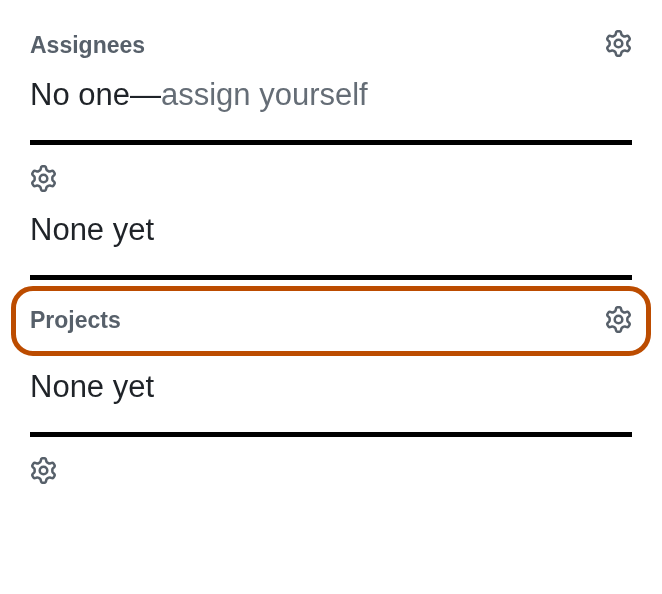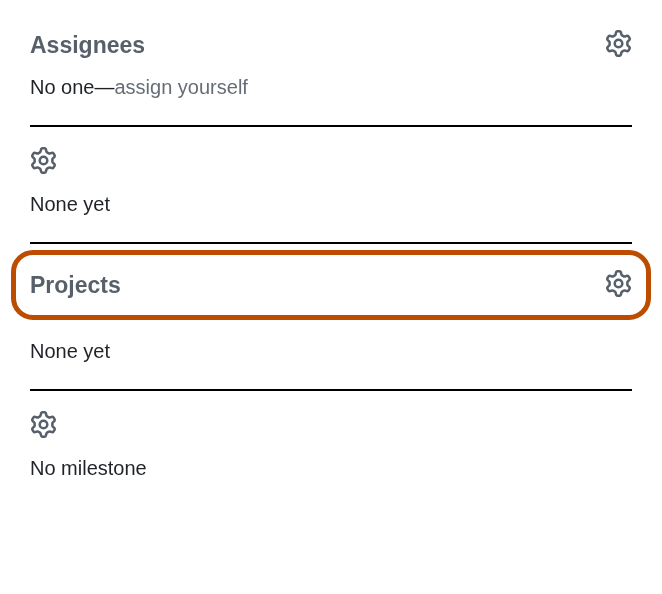--- a/index.html
+++ b/index.html
@@ -13,21 +13,21 @@
       width: 662px;
       height: 594px;
       padding: 0;
     }
     .sidebar {
       padding: 18px 30px 0 30px;
     }
     .section {
       padding-top: 20px;
       padding-bottom: 24px;
-      border-bottom: 2px solid #000000;
+      border-bottom: 5px solid #000000;
     }
     .section:first-child {
       padding-top: 12px;
     }
     .section-header {
       display: flex;
       align-items: center;
       justify-content: space-between;
       margin-bottom: 14px;
     }
@@ -44,21 +44,21 @@
       color: #57606a;
       display: flex;
       align-items: center;
       justify-content: center;
     }
     .gear-button svg {
       width: 27px;
       height: 27px;
     }
     .section-body {
-      font-size: 20px;
+      font-size: 31px;
       color: #1f2328;
       line-height: 1.35;
     }
     .assign-link {
       color: #656d76;
       cursor: pointer;
     }
     .highlight-wrapper {
       position: relative;
     }
@@ -67,21 +67,21 @@
       border: 5px solid #bc4c00;
       border-radius: 22px;
       top: 6px;
       left: -19px;
       right: -19px;
       height: 70px;
       pointer-events: none;
     }
     .section-projects .section-header {
       padding-top: 6px;
-      margin-bottom: 38px;
+      margin-bottom: 30px;
     }
   </style>
 </head>
 <body>
 
 <div class="sidebar">
 
   <div class="section">
     <div class="section-header">
       <span class="section-title">Assignees</span>
@@ -129,16 +129,15 @@
   <div class="section" style="border-bottom:none">
     <div class="section-header">
       <button class="gear-button">
         <span>
           <svg viewBox="0 0 16 16" fill="currentColor">
               <path d="M8 0a8.2 8.2 0 0 1 .701.031C9.444.095 9.99.645 10.16 1.29l.288 1.107c.018.066.079.158.212.224.231.114.454.243.668.386.123.082.233.09.299.071l1.103-.303c.644-.176 1.392.021 1.82.63.27.385.506.792.704 1.218.315.675.111 1.422-.364 1.891l-.814.806c-.049.048-.098.147-.088.294.016.257.016.515 0 .772-.01.147.038.246.088.294l.814.806c.475.469.679 1.216.364 1.891a7.977 7.977 0 0 1-.704 1.217c-.428.61-1.176.807-1.82.63l-1.102-.302c-.067-.019-.177-.011-.3.071a5.909 5.909 0 0 1-.668.386c-.133.066-.194.158-.211.224l-.29 1.106c-.168.646-.715 1.196-1.458 1.26a8.006 8.006 0 0 1-1.402 0c-.743-.064-1.289-.614-1.458-1.26l-.289-1.106c-.018-.066-.079-.158-.212-.224a5.738 5.738 0 0 1-.668-.386c-.123-.082-.233-.09-.299-.071l-1.103.303c-.644.176-1.392-.021-1.82-.63a8.12 8.12 0 0 1-.704-1.218c-.315-.675-.111-1.422.363-1.891l.815-.806c.05-.048.098-.147.088-.294a6.214 6.214 0 0 1 0-.772c.01-.147-.038-.246-.088-.294l-.815-.806C.635 6.045.431 5.298.746 4.623a7.92 7.92 0 0 1 .704-1.217c.428-.61 1.176-.807 1.82-.63l1.102.302c.067.019.177.011.3-.071.214-.143.437-.272.668-.386.133-.066.194-.158.211-.224l.29-1.106C6.009.645 6.556.095 7.299.03 7.53.01 7.764 0 8 0Zm-.571 1.525c-.036.003-.108.036-.137.146l-.289 1.105c-.147.561-.549.967-.998 1.189-.173.086-.34.183-.5.29-.417.278-.97.423-1.529.27l-1.103-.303c-.109-.03-.175.016-.195.045-.22.312-.412.644-.573.99-.014.031-.021.11.059.19l.815.806c.411.406.562.957.53 1.456a4.709 4.709 0 0 0 0 .582c.032.499-.119 1.05-.53 1.456l-.815.806c-.081.08-.073.159-.059.19.162.346.353.677.573.989.02.03.085.076.195.046l1.102-.303c.56-.153 1.113-.008 1.53.27.161.107.328.204.501.29.447.222.85.629.997 1.189l.289 1.105c.029.109.101.143.137.146a6.6 6.6 0 0 0 1.142 0c.036-.003.108-.036.137-.146l.289-1.105c.147-.561.549-.967.998-1.189.173-.086.34-.183.5-.29.417-.278.97-.423 1.529-.27l1.103.303c.109.029.175-.016.195-.045.22-.313.411-.644.573-.99.014-.031.021-.11-.059-.19l-.815-.806c-.411-.406-.562-.957-.53-1.456a4.709 4.709 0 0 0 0-.582c-.032-.499.119-1.05.53-1.456l.815-.806c.081-.08.073-.159.059-.19a6.464 6.464 0 0 0-.573-.989c-.02-.03-.085-.076-.195-.046l-1.102.303c-.56.153-1.113.008-1.53-.27a4.44 4.44 0 0 0-.501-.29c-.447-.222-.85-.629-.997-1.189l-.289-1.105c-.029-.11-.101-.143-.137-.146a6.6 6.6 0 0 0-1.142 0ZM11 8a3 3 0 1 1-6 0 3 3 0 0 1 6 0ZM9.5 8a1.5 1.5 0 1 0-3.001.001A1.5 1.5 0 0 0 9.5 8Z"></path>
             </svg>
         </span>
       </button>
     </div>
-    <div class="section-body">No milestone</div>
   </div>
 
 </div>
 
 </body></html>

